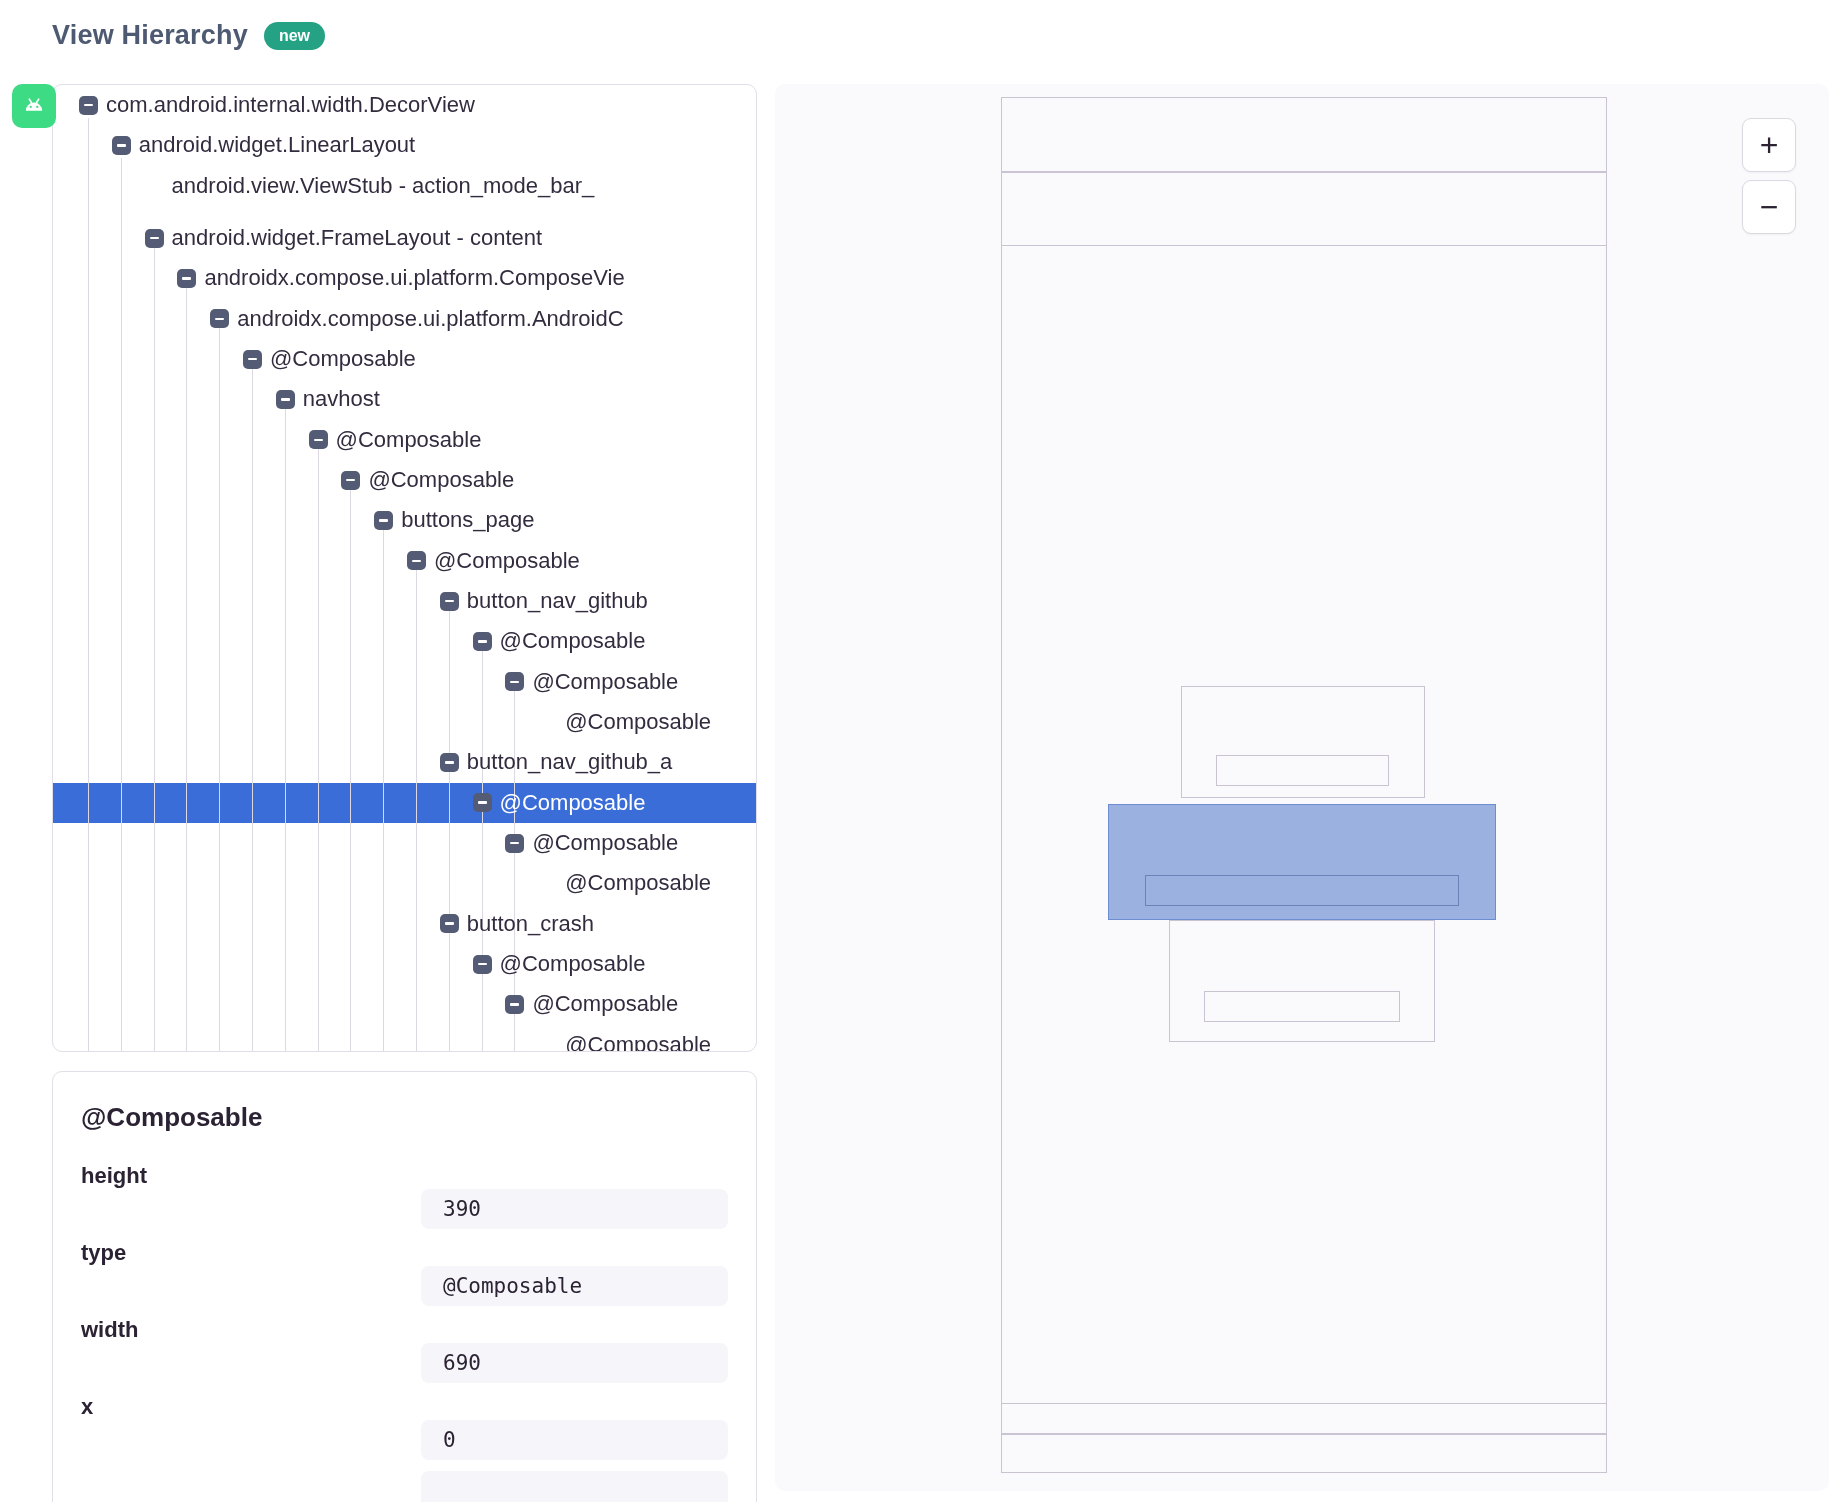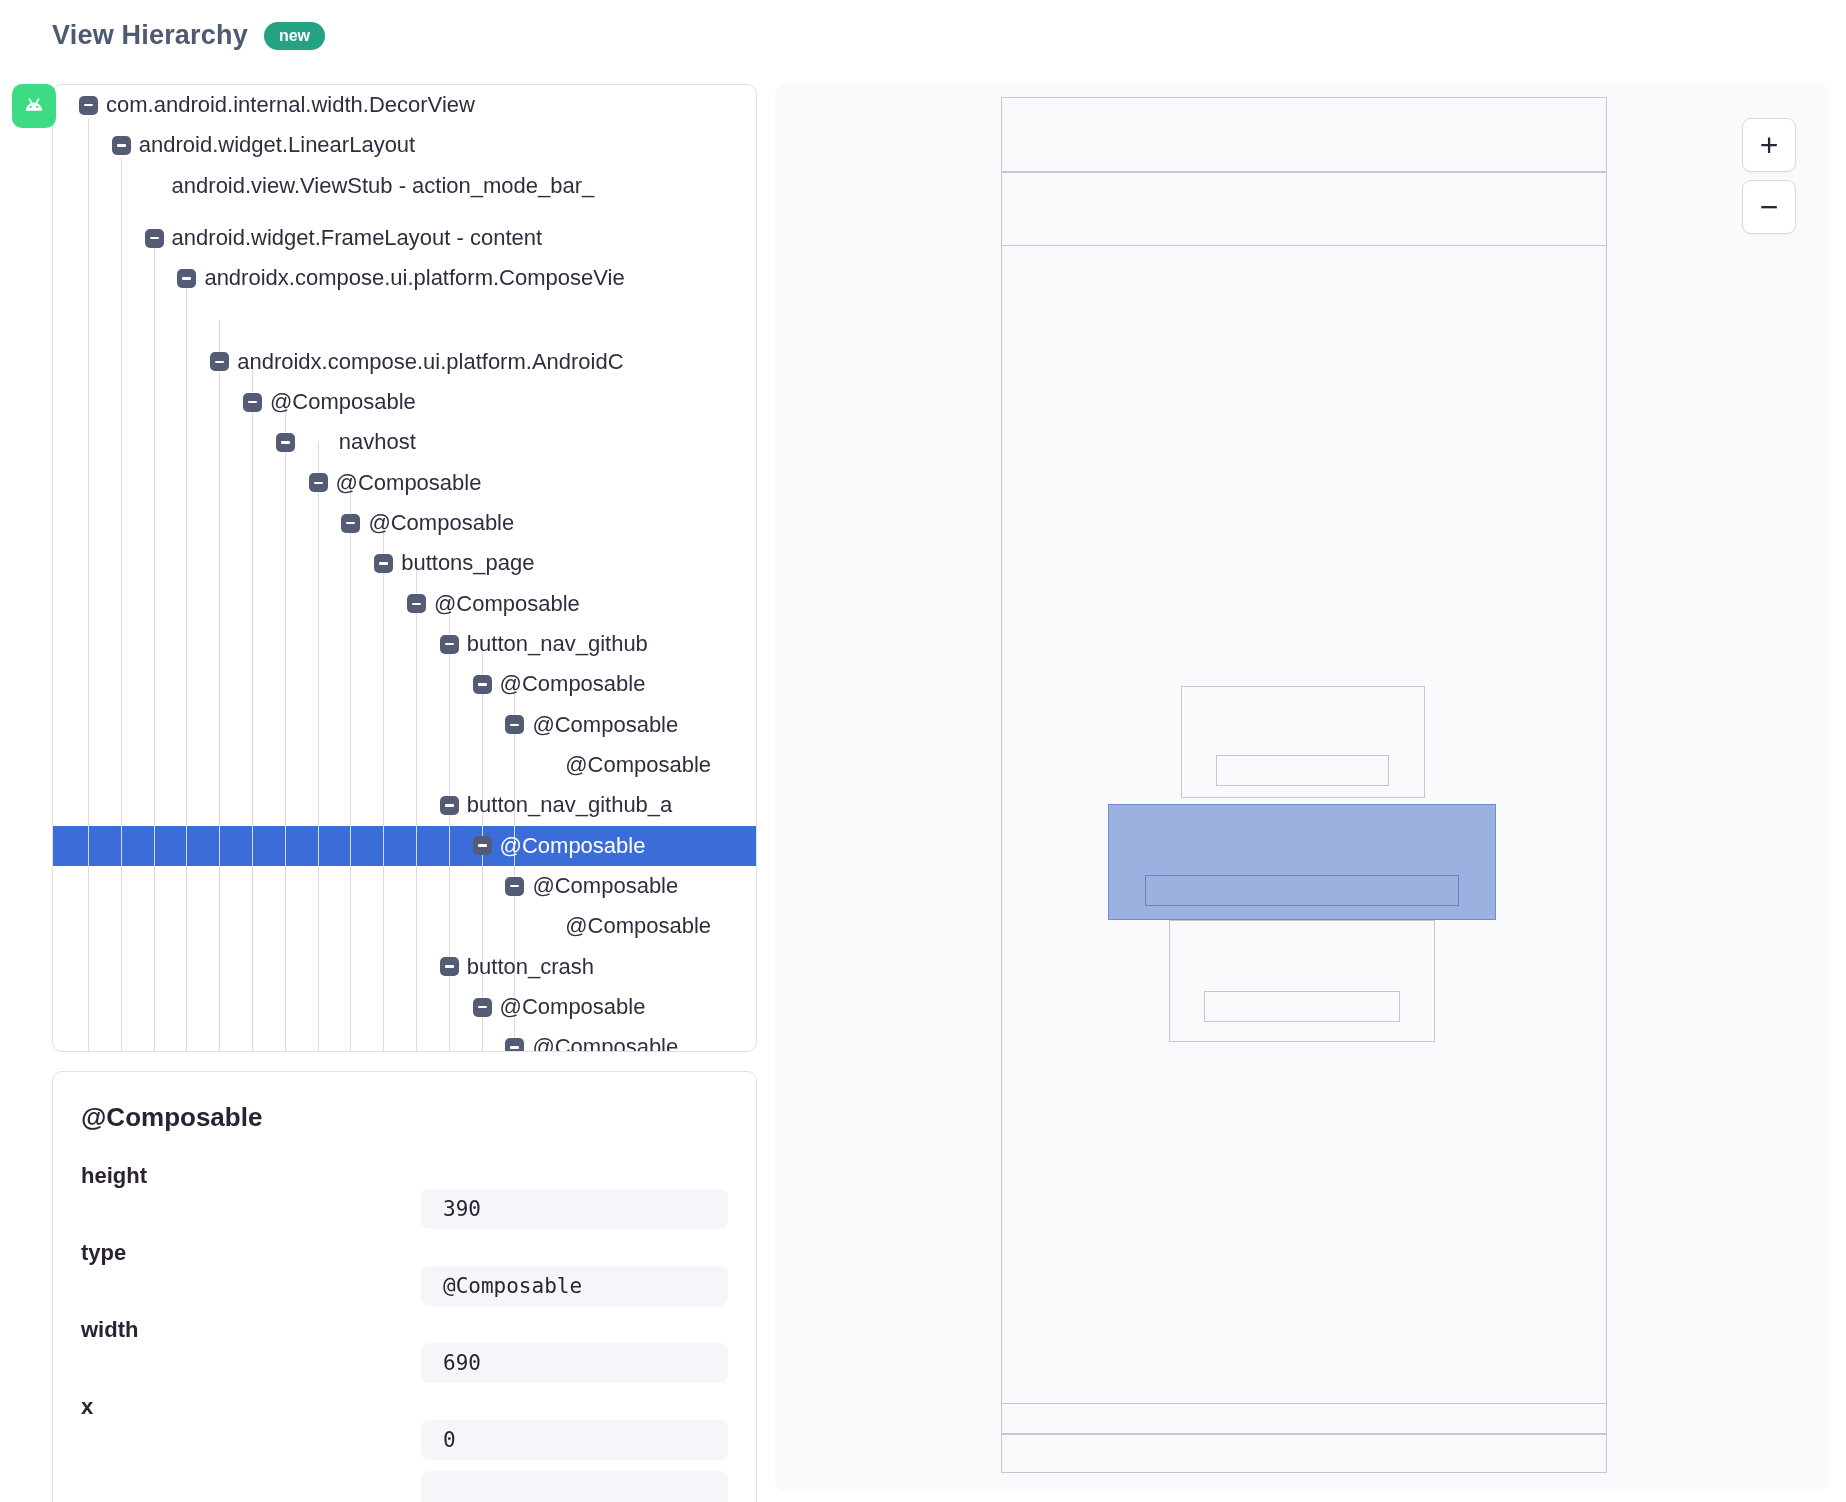--- a/index.html
+++ b/index.html
@@ -94,29 +94,29 @@
           <span class="tree-label">android.view.ViewStub - action_mode_bar_</span>
         </div>
         <div class="tree-row" style="padding-left: 91.6px; margin-top: 12px;">
           <span class="expander"></span>
           <span class="tree-label">android.widget.FrameLayout - content</span>
         </div>
         <div class="tree-row" style="padding-left: 124.4px;">
           <span class="expander"></span>
           <span class="tree-label">androidx.compose.ui.platform.ComposeVie</span>
         </div>
-        <div class="tree-row" style="padding-left: 157.2px; margin-top: 43px;">
+        <div class="tree-row" style="padding-left: 157.2px;">
           <span class="expander"></span>
           <span class="tree-label">androidx.compose.ui.platform.AndroidC</span>
         </div>
         <div class="tree-row" style="padding-left: 190px;">
           <span class="expander"></span>
           <span class="tree-label">@Composable</span>
         </div>
-        <div class="tree-row" style="padding-left: 222.8px; gap: 36px;">
+        <div class="tree-row" style="padding-left: 222.8px;">
           <span class="expander"></span>
           <span class="tree-label">navhost</span>
         </div>
         <div class="tree-row" style="padding-left: 255.6px;">
           <span class="expander"></span>
           <span class="tree-label">@Composable</span>
         </div>
         <div class="tree-row" style="padding-left: 288.4px;">
           <span class="expander"></span>
           <span class="tree-label">@Composable</span>

